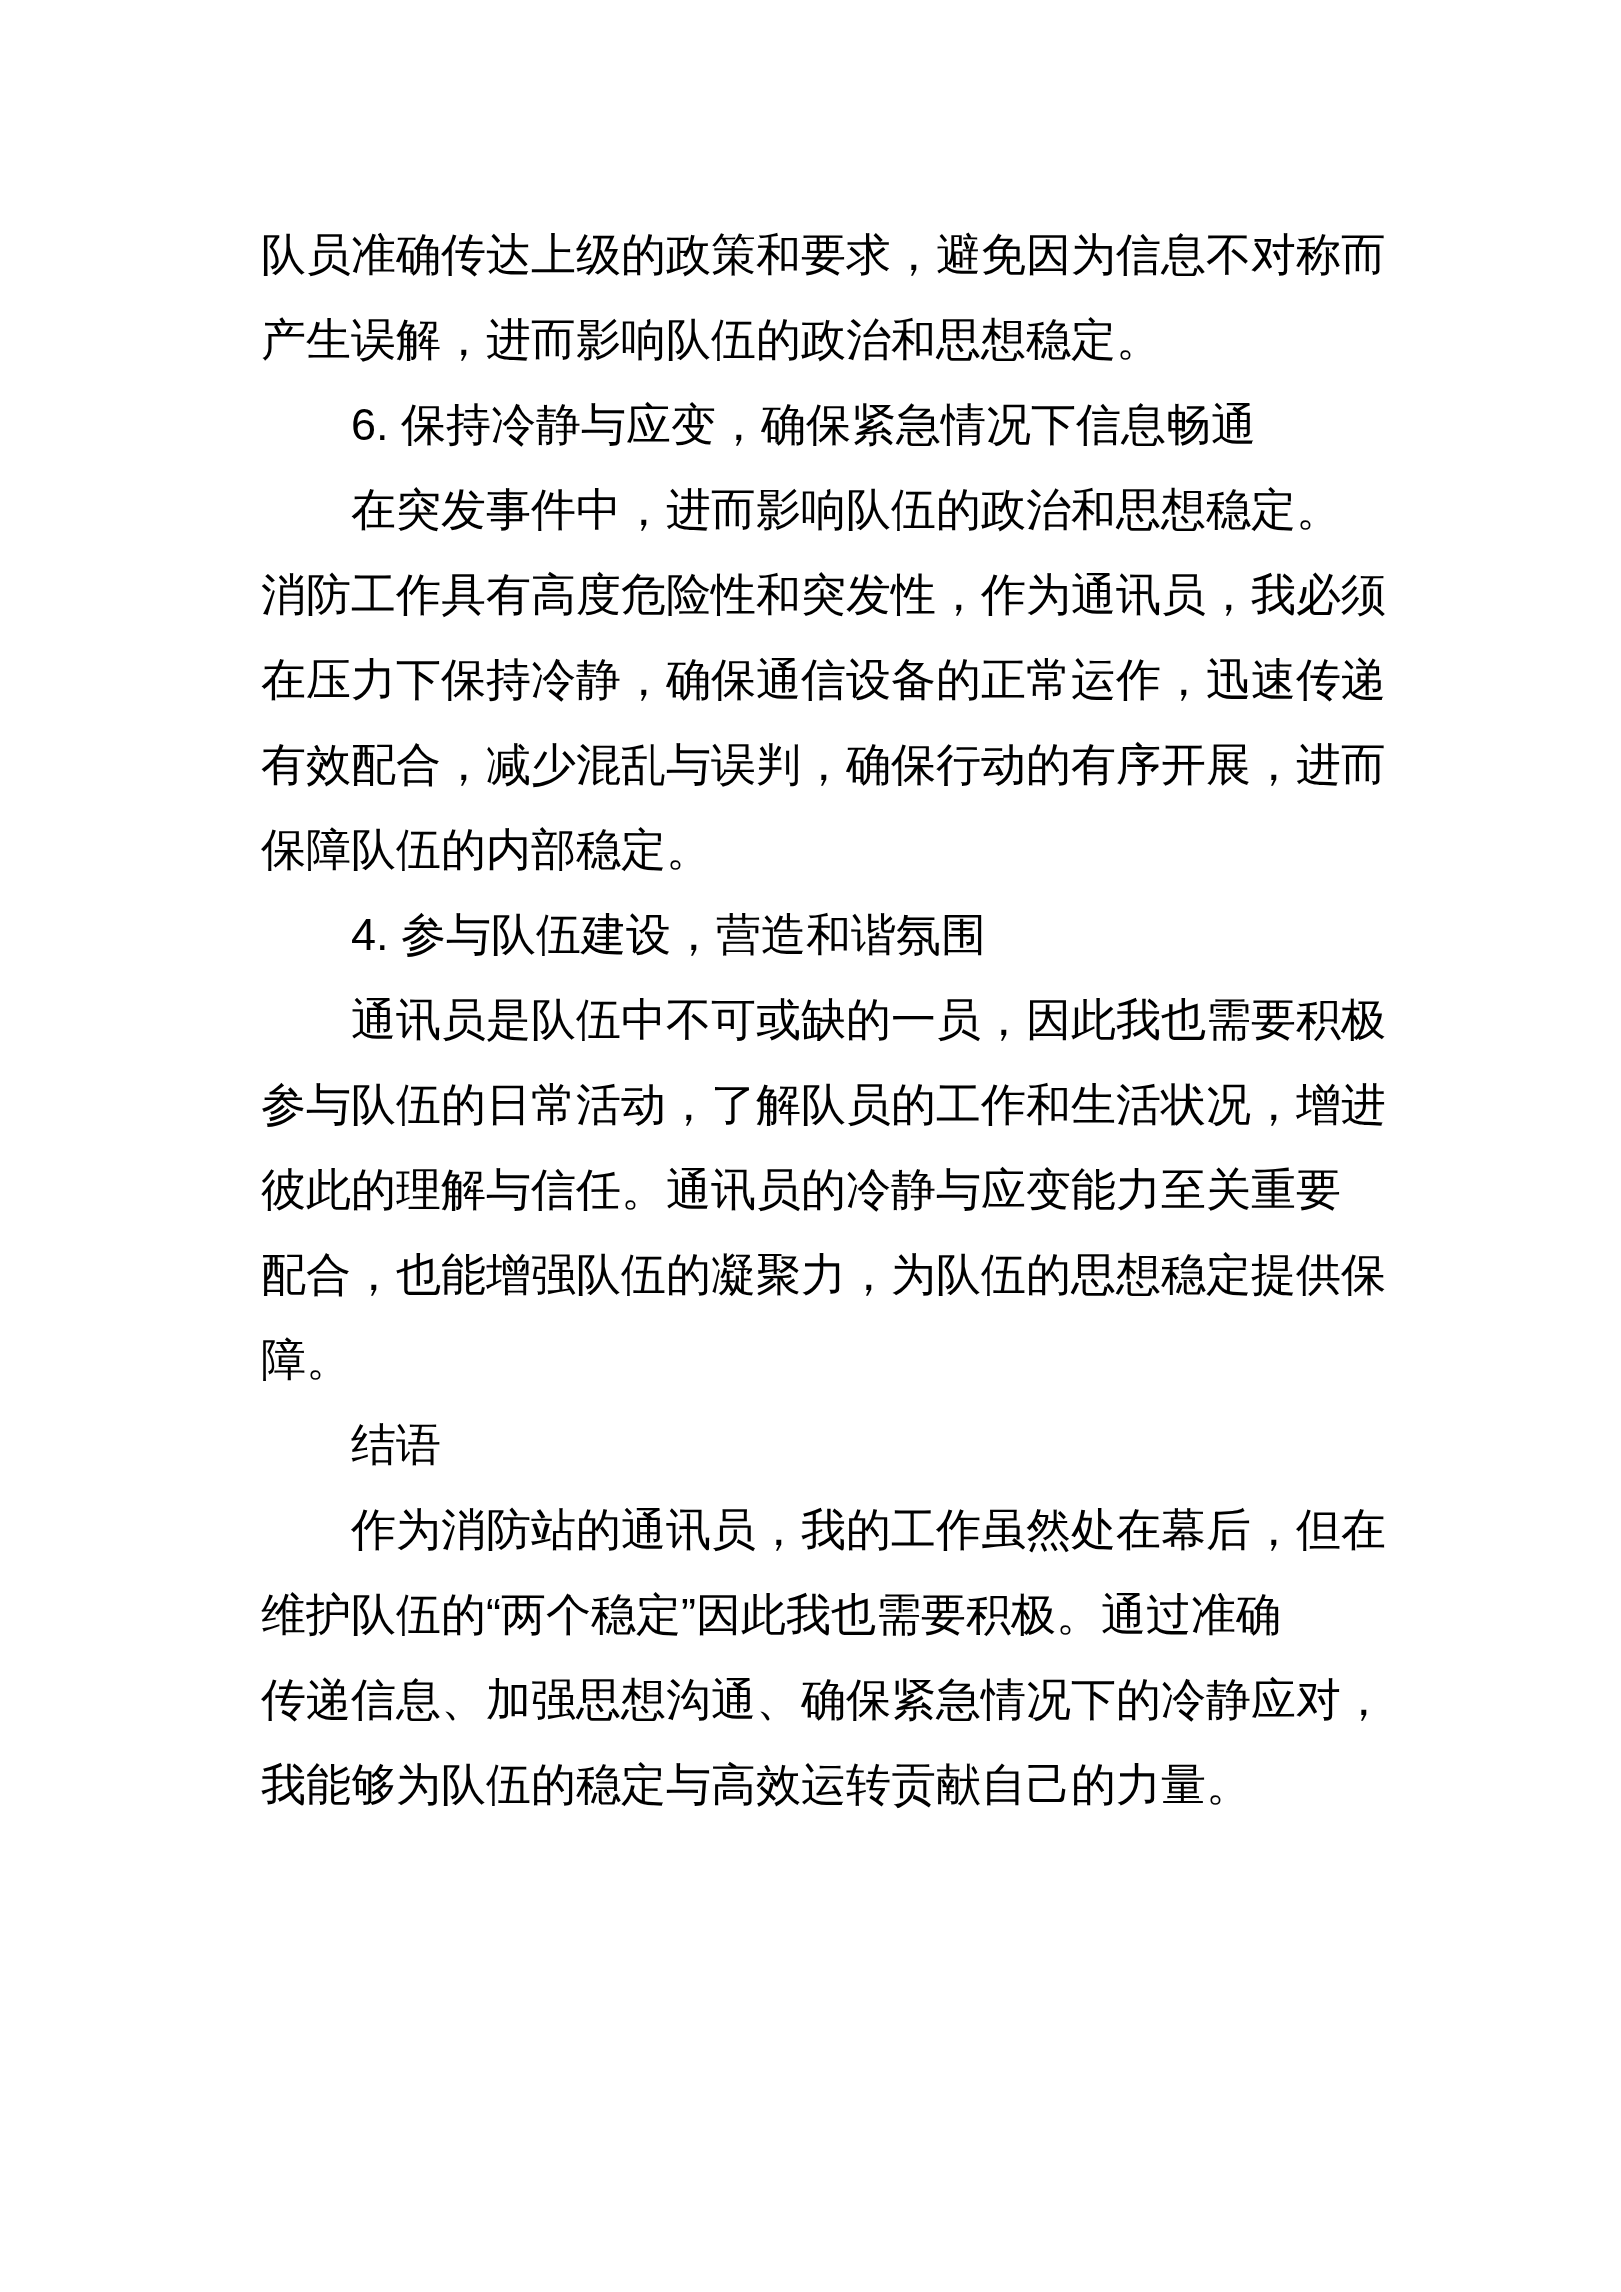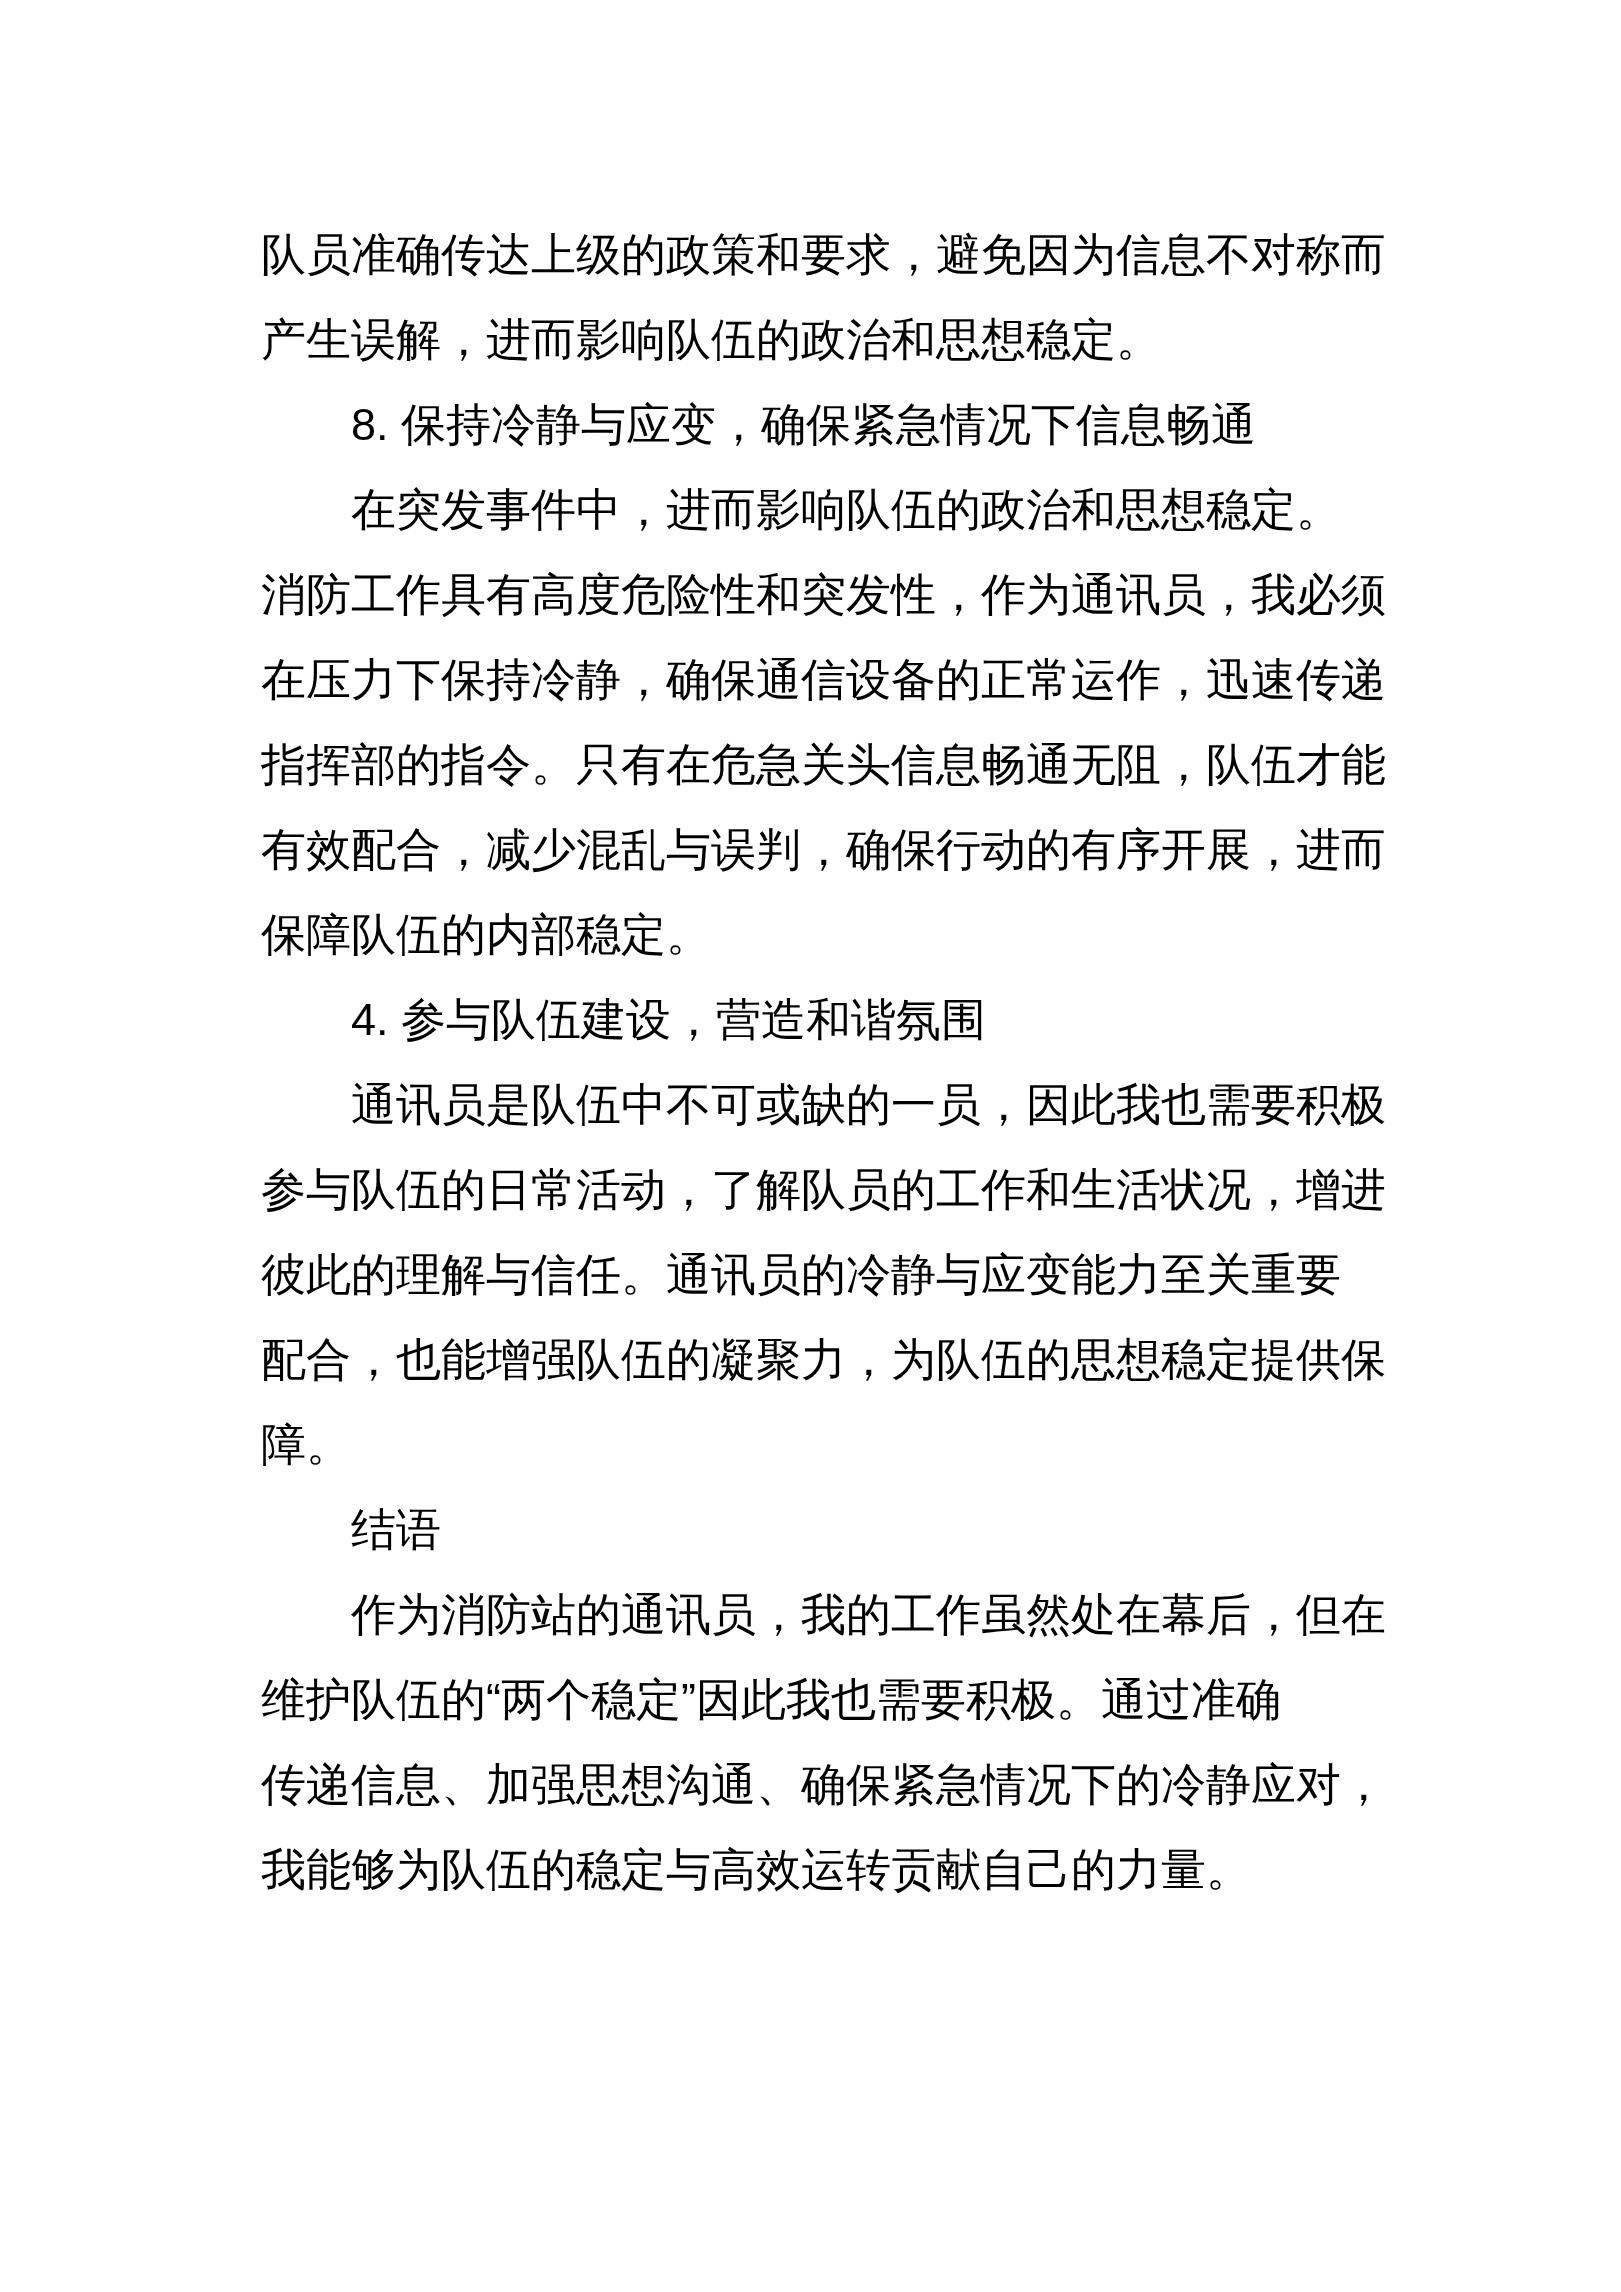--- a/index.html
+++ b/index.html
@@ -39,25 +39,24 @@
     padding-left: 90px; 
   }
 </style>
 </head>
 <body style="background: rgb(255, 255, 255);">
 
 <div class="page">
   <div class="doc-body" style="color: rgb(0, 0, 0);">
     <div class="line">队员准确传达上级的政策和要求，避免因为信息不对称而</div>
     <div class="line">产生误解，进而影响队伍的政治和思想稳定。</div>
-    <div class="line indent">8. 保持冷静与应变，确保紧急情况下信息畅通</div>
+    <div class="line indent">6. 保持冷静与应变，确保紧急情况下信息畅通</div>
     <div class="line indent">在突发事件中，进而影响队伍的政治和思想稳定。</div>
     <div class="line">消防工作具有高度危险性和突发性，作为通讯员，我必须</div>
     <div class="line">在压力下保持冷静，确保通信设备的正常运作，迅速传递</div>
-    <div class="line">指挥部的指令。只有在危急关头信息畅通无阻，队伍才能</div>
     <div class="line">有效配合，减少混乱与误判，确保行动的有序开展，进而</div>
     <div class="line">保障队伍的内部稳定。</div>
     <div class="line indent">4. 参与队伍建设，营造和谐氛围</div>
     <div class="line indent">通讯员是队伍中不可或缺的一员，因此我也需要积极</div>
     <div class="line">参与队伍的日常活动，了解队员的工作和生活状况，增进</div>
     <div class="line">彼此的理解与信任。通讯员的冷静与应变能力至关重要</div>
     <div class="line">配合，也能增强队伍的凝聚力，为队伍的思想稳定提供保</div>
     <div class="line">障。</div>
     <div class="line indent">结语</div>
     <div class="line indent">作为消防站的通讯员，我的工作虽然处在幕后，但在</div>

